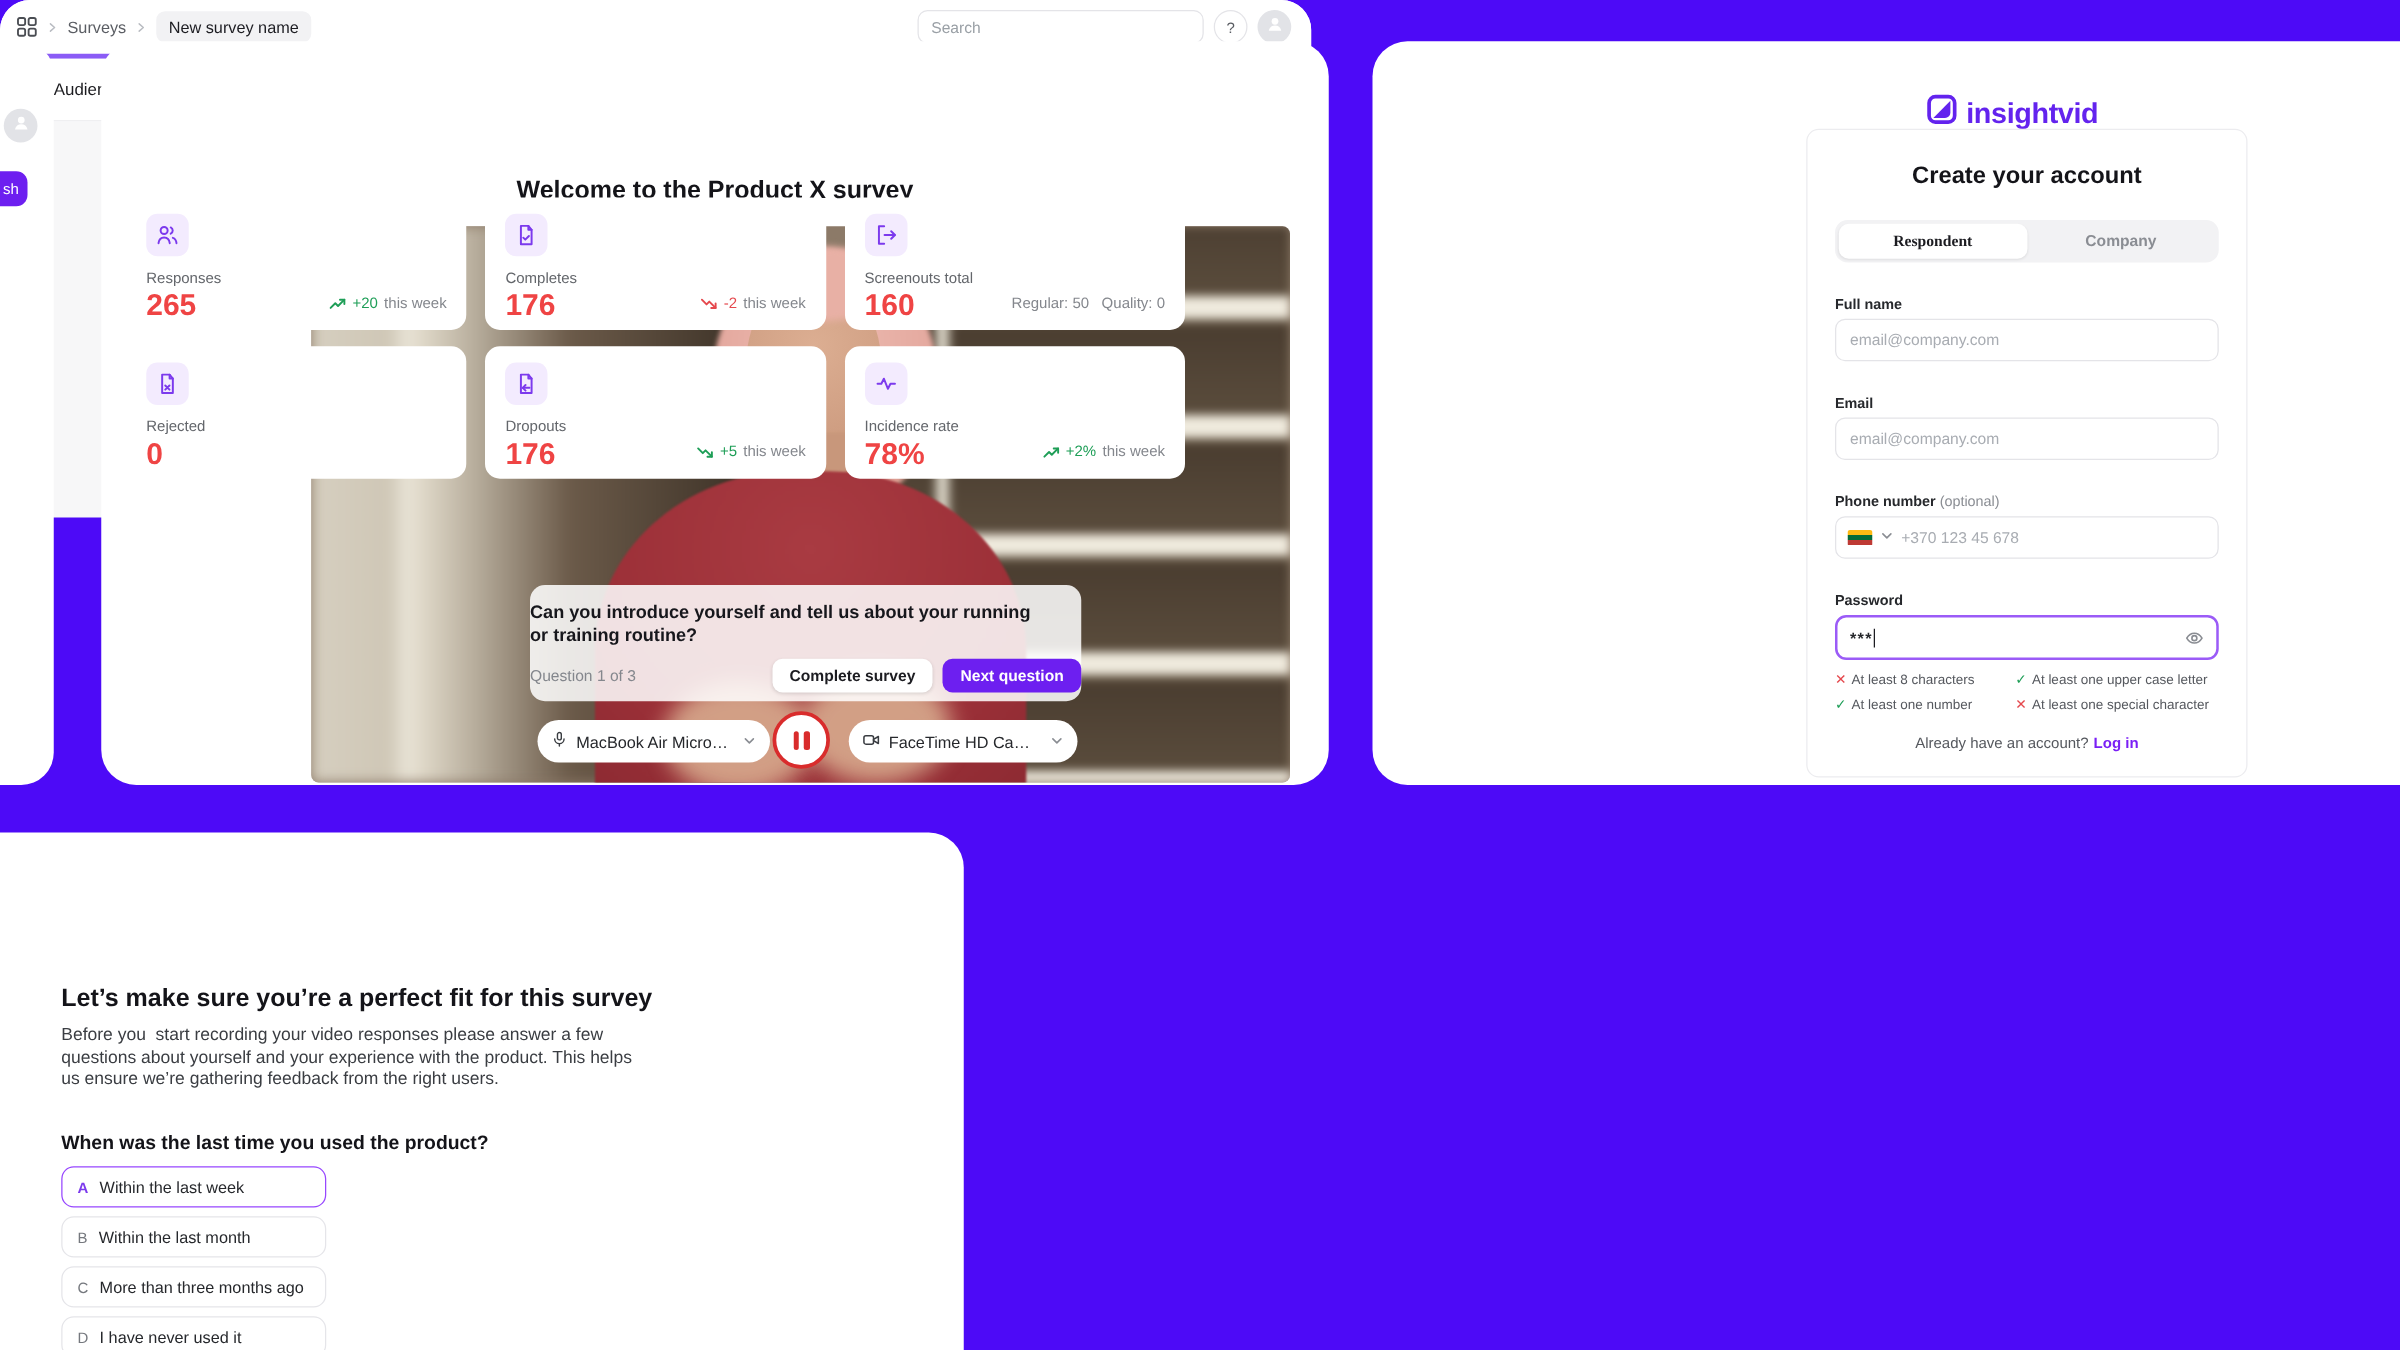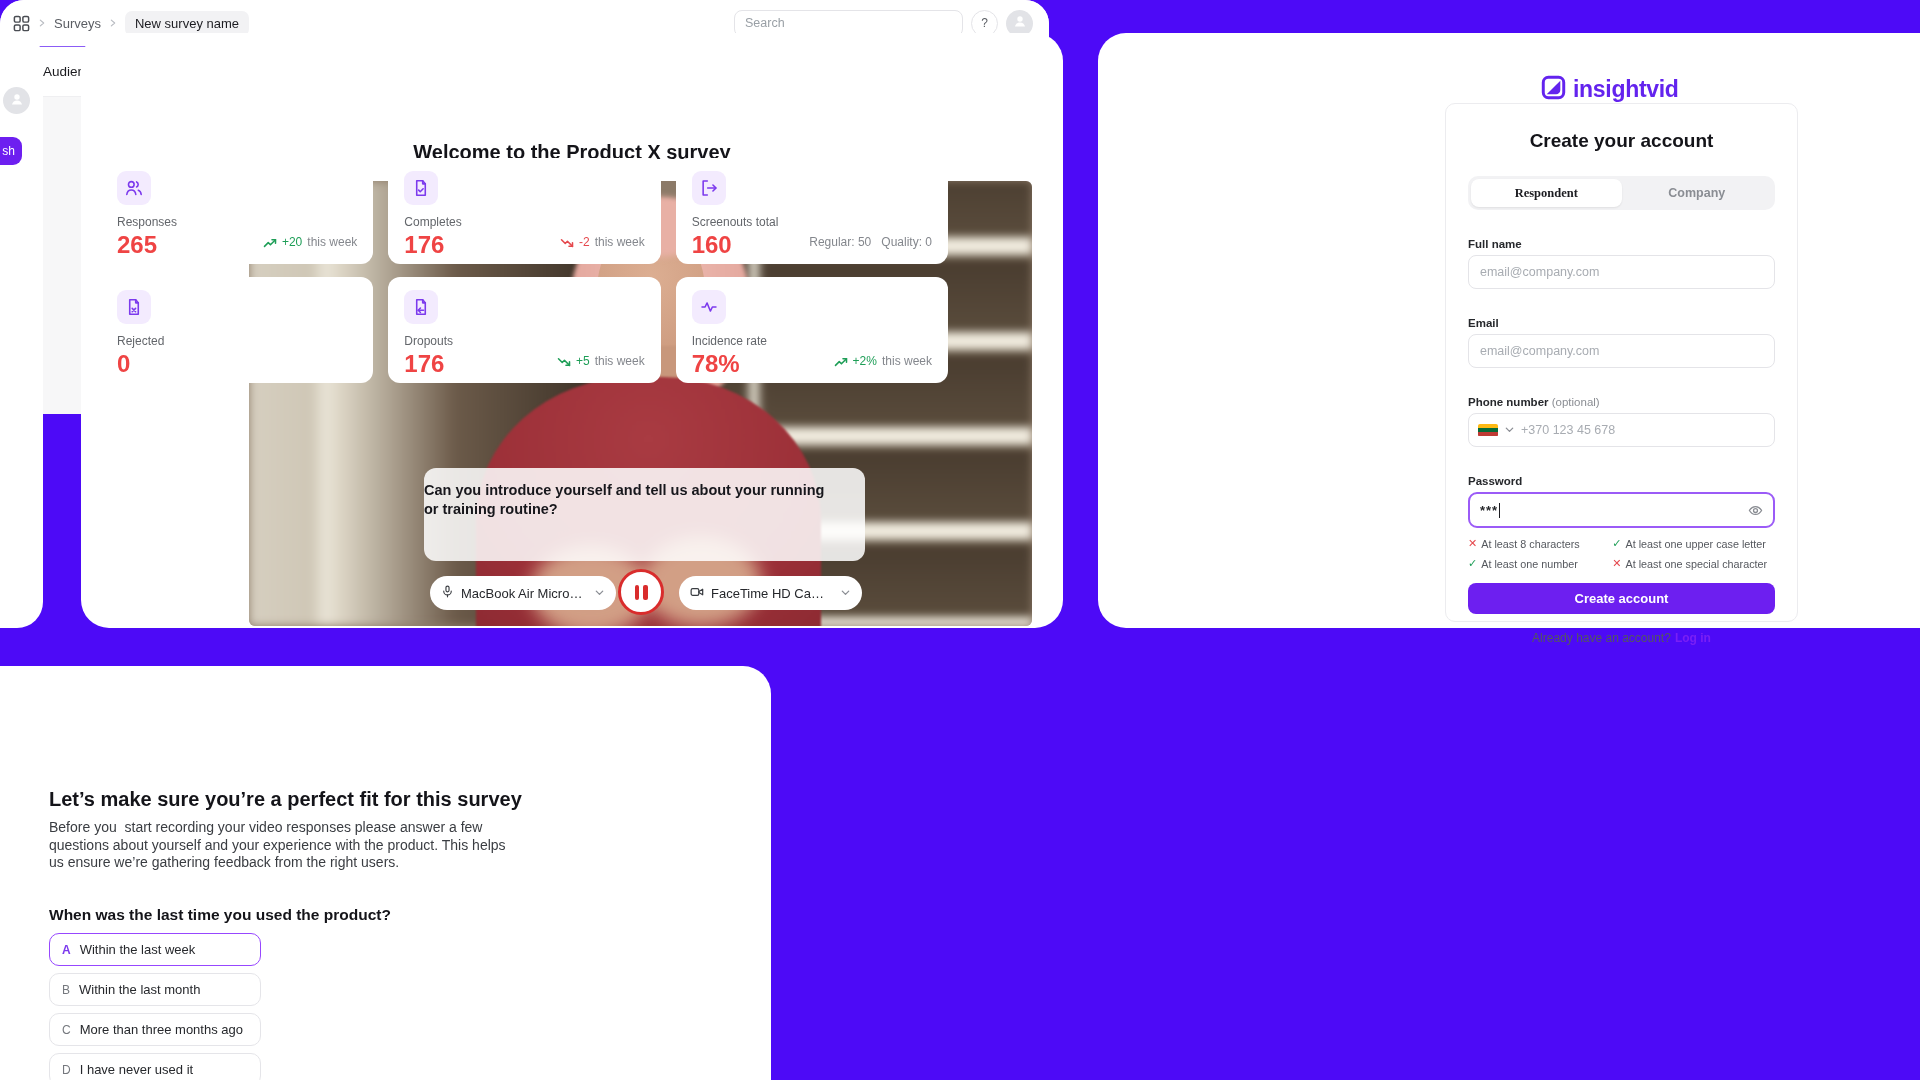--- a/index.html
+++ b/index.html
@@ -107,21 +107,21 @@
   .options { position:absolute; left:49px; top:267px; width:212px; }
   .option { height:33px; margin-bottom:7px; border:1px solid #E5E5E9; border-radius:10px; background:#fff;
       display:flex; align-items:center; gap:9px; padding:0 12px; font-size:13px; color:#26282C; }
   .option .key { font-size:12px; color:#75787E; }
   .option.selected { border:1.6px solid #9747FF; }
   .option.selected .key { color:#7C3AED; font-weight:bold; }
 
   
   .dashboard { left:823px; top:666px; width:1049px; height:414px; border-radius:24px 24px 0 0;
       background:#F7F7F8; overflow:hidden; }
-  .dash-header { height:47px; background:#fff; border-bottom:1px solid #8b5cf6; display:flex; align-items:center; padding:0 16px 0 13px; }
+  .dash-header { height:47px; background:#fff; border-bottom:4px solid #8b5cf6; display:flex; align-items:center; padding:0 16px 0 13px; }
   .breadcrumb { display:flex; align-items:center; gap:7px; }
   .bc-link { font-size:13px; color:#5A5D63; }
   .bc-pill { font-size:13px; color:#1C1C21; background:#F2F2F4; border-radius:7px; padding:5px 10px; }
   .dash-header .spacer { flex:1; }
   .search-input { width:229px; height:27px; border:1px solid #E4E4E8; border-radius:8px; padding:0 10px;
       font-size:12.5px; font-family:inherit; outline:none; color:#26282C; }
   .search-input::placeholder { color:#9AA0A6; }
   .round-btn { width:27px; height:27px; border-radius:50%; border:1px solid #E4E4E8; background:#fff;
       margin-left:8px; font-size:12px; color:#5A5D63; display:flex; align-items:center; justify-content:center; font-family:inherit; }
   .dash-avatar { width:27px; height:27px; border-radius:50%; background:#E2E3E7; margin-left:8px;
@@ -177,20 +177,25 @@
       <div class="hair"></div>
         <div class="face"></div>
         <div class="fringe"></div>
       <div class="neck"></div>
         <div class="shirt"></div>
       <div class="hand h1"></div>
         <div class="hand h2"></div>
     </div>
     <div class="q-overlay">
       <div class="q-text">Can you introduce yourself and tell us about your running or training routine?</div>
+      <div class="q-row">
+        <div class="q-progress">Question 1 of 3</div>
+        <button class="btn-complete">Complete survey</button>
+        <button class="btn-next">Next question</button>
+      </div>
     </div>
     <div class="device-pill pill-mic">
       <span class="i-mic" style="color: rgb(58, 61, 66);"><svg width="13" height="13" viewBox="0 0 16 16" fill="none" stroke="currentColor" stroke-width="1.4" stroke-linecap="round" stroke-linejoin="round">
             <rect x="6.1" y="1.3" width="3.8" height="7.2" rx="1.9"></rect>
             <path d="M3.4 7.6a4.6 4.6 0 0 0 9.2 0"></path>
             <path d="M8 12.4v2.2"></path>
           </svg></span>
       <span class="lbl ellipsis">MacBook Air Microp...</span>
       <span class="i-chev-down" style="color: rgb(138, 141, 147);"><svg width="11" height="11" viewBox="0 0 12 12" fill="none" stroke="currentColor" stroke-width="1.4" stroke-linecap="round" stroke-linejoin="round">
             <path d="M2.5 4.5L6 8l3.5-3.5"></path>
@@ -273,21 +278,20 @@
         <div class="v-item">
           <span class="v-mark ok">✓</span>
           <span>At least one number</span>
         </div>
         <div class="v-item">
           <span class="v-mark no">✕</span>
           <span>At least one special character</span>
         </div>
       </div>
 
-    <button class="btn-create">Create account</button>
     <div class="login-line">
       <span>Already have an account?</span><a href="#">Log in</a>
     </div>
   </div>
 </div>
 
 <div class="card screener">
   <div class="scr-title">Let’s make sure you’re a perfect fit for this survey</div>
   <div class="scr-desc">Before you  start recording your video responses please answer a few questions about yourself and your experience with the product. This helps us ensure we’re gathering feedback from the right users.</div>
   <div class="scr-q">When was the last time you used the product?</div>

